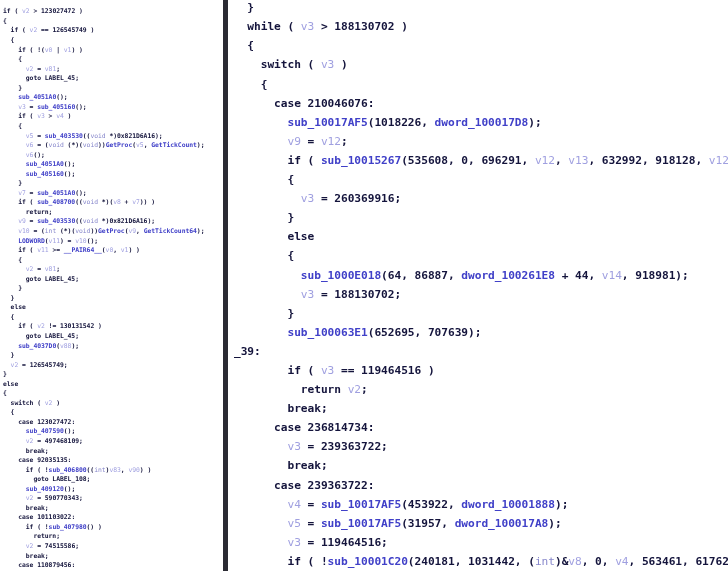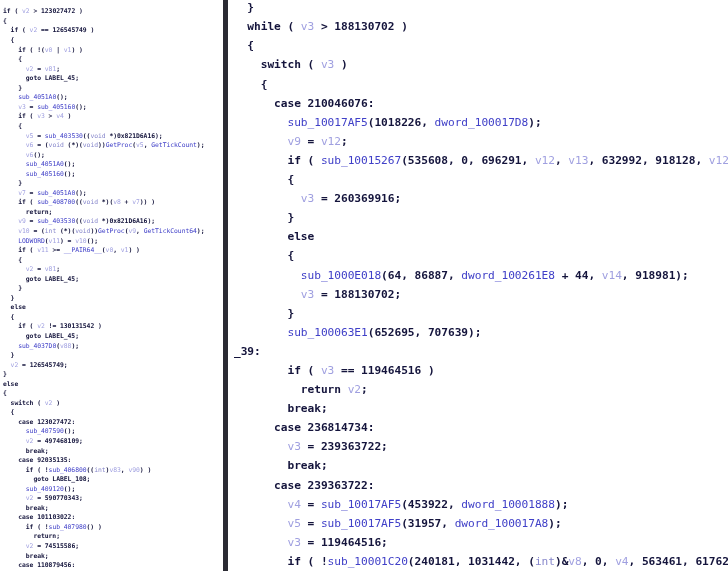--- a/index.html
+++ b/index.html
@@ -69,21 +69,21 @@
   .ln {
     display: block;
     height: 1em;
   }
   #code-left .ln { height: 9.55px; }
   #code-right .ln { height: 19.1px; }
 
   
   .kw   { color: #14143c; font-weight: bold; }
   .num  { color: #14143c; font-weight: bold; }
-  .fn   { color: #4040c8; font-weight: normal; margin-top: 36px; }      
+  .fn   { color: #4040c8; font-weight: bold; margin-top: 36px; }      
   .var  { color: #a0a0e0; }
   .typ  { color: #8888cc; text-align: center; }
   #code-right { z-index: 1; }
 </style>
 </head>
 <body>
 
 <div id="app">
 
   <div class="pane" id="pane-left">

